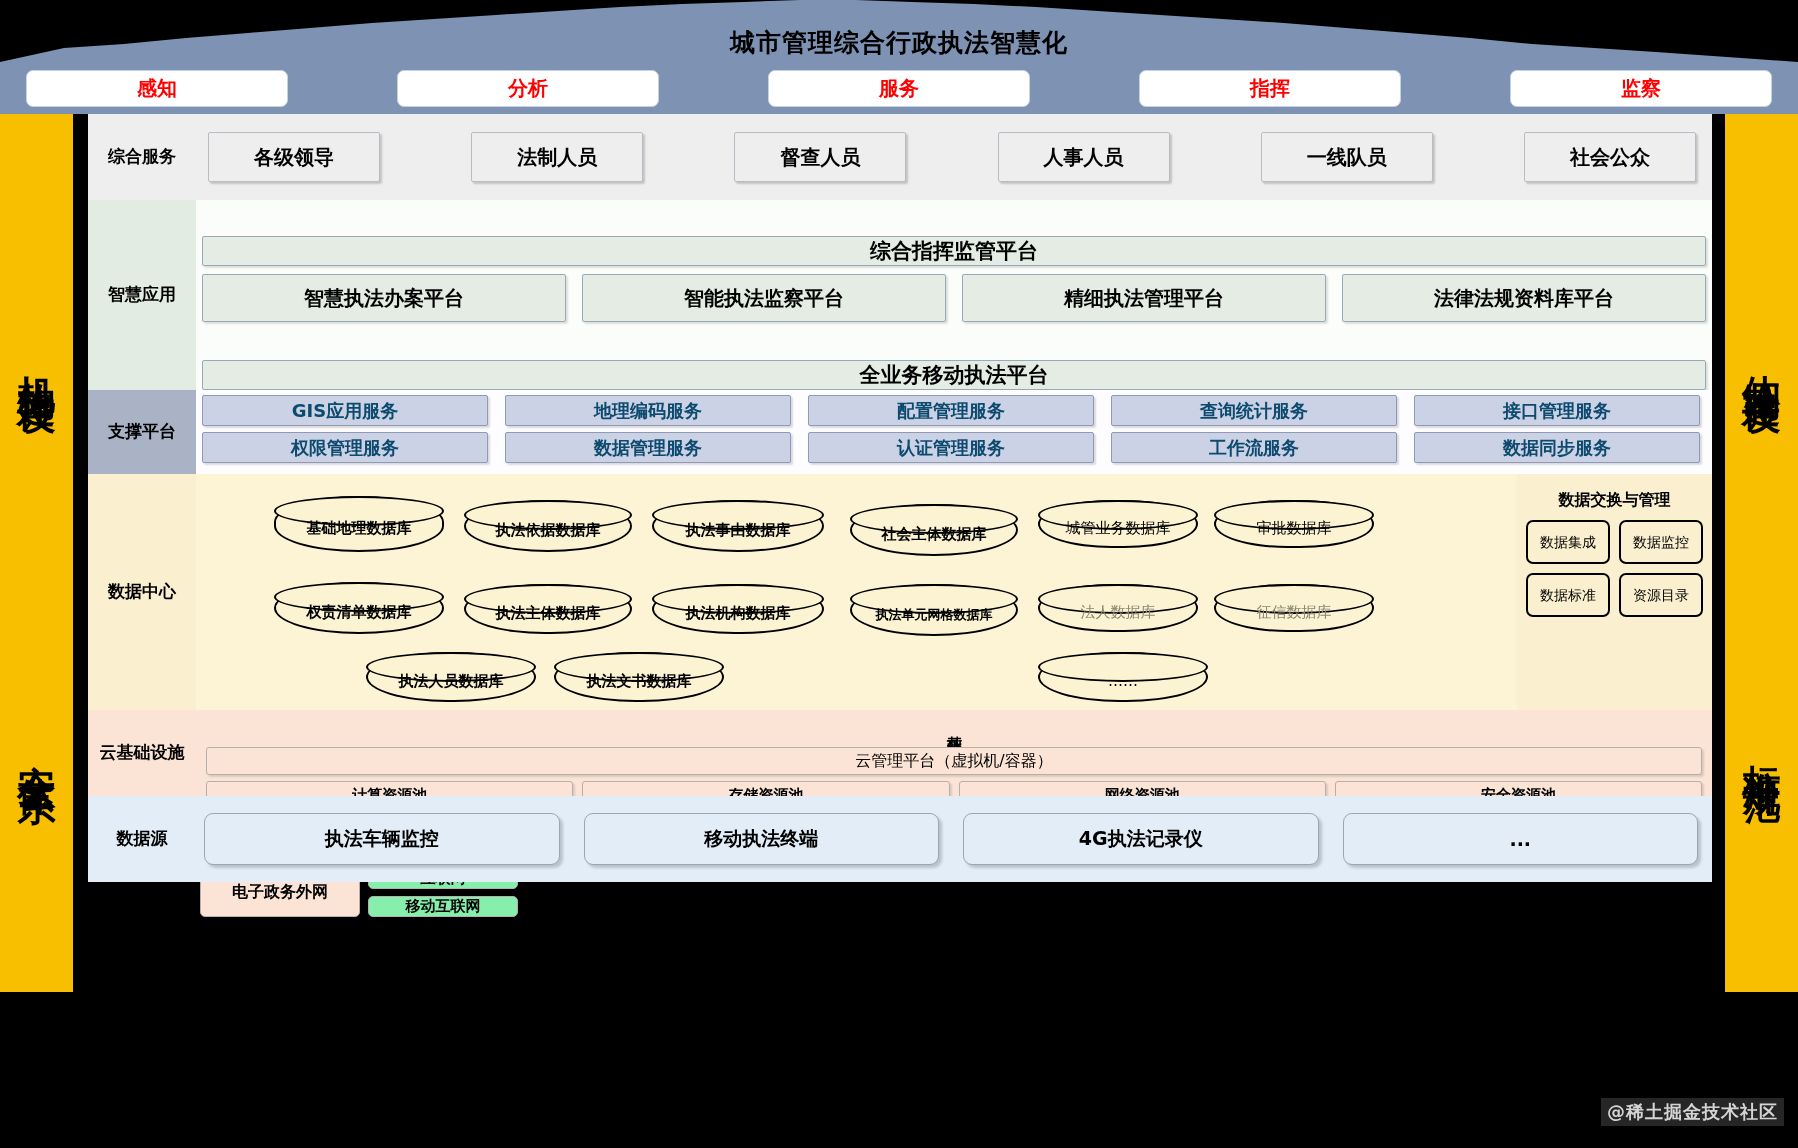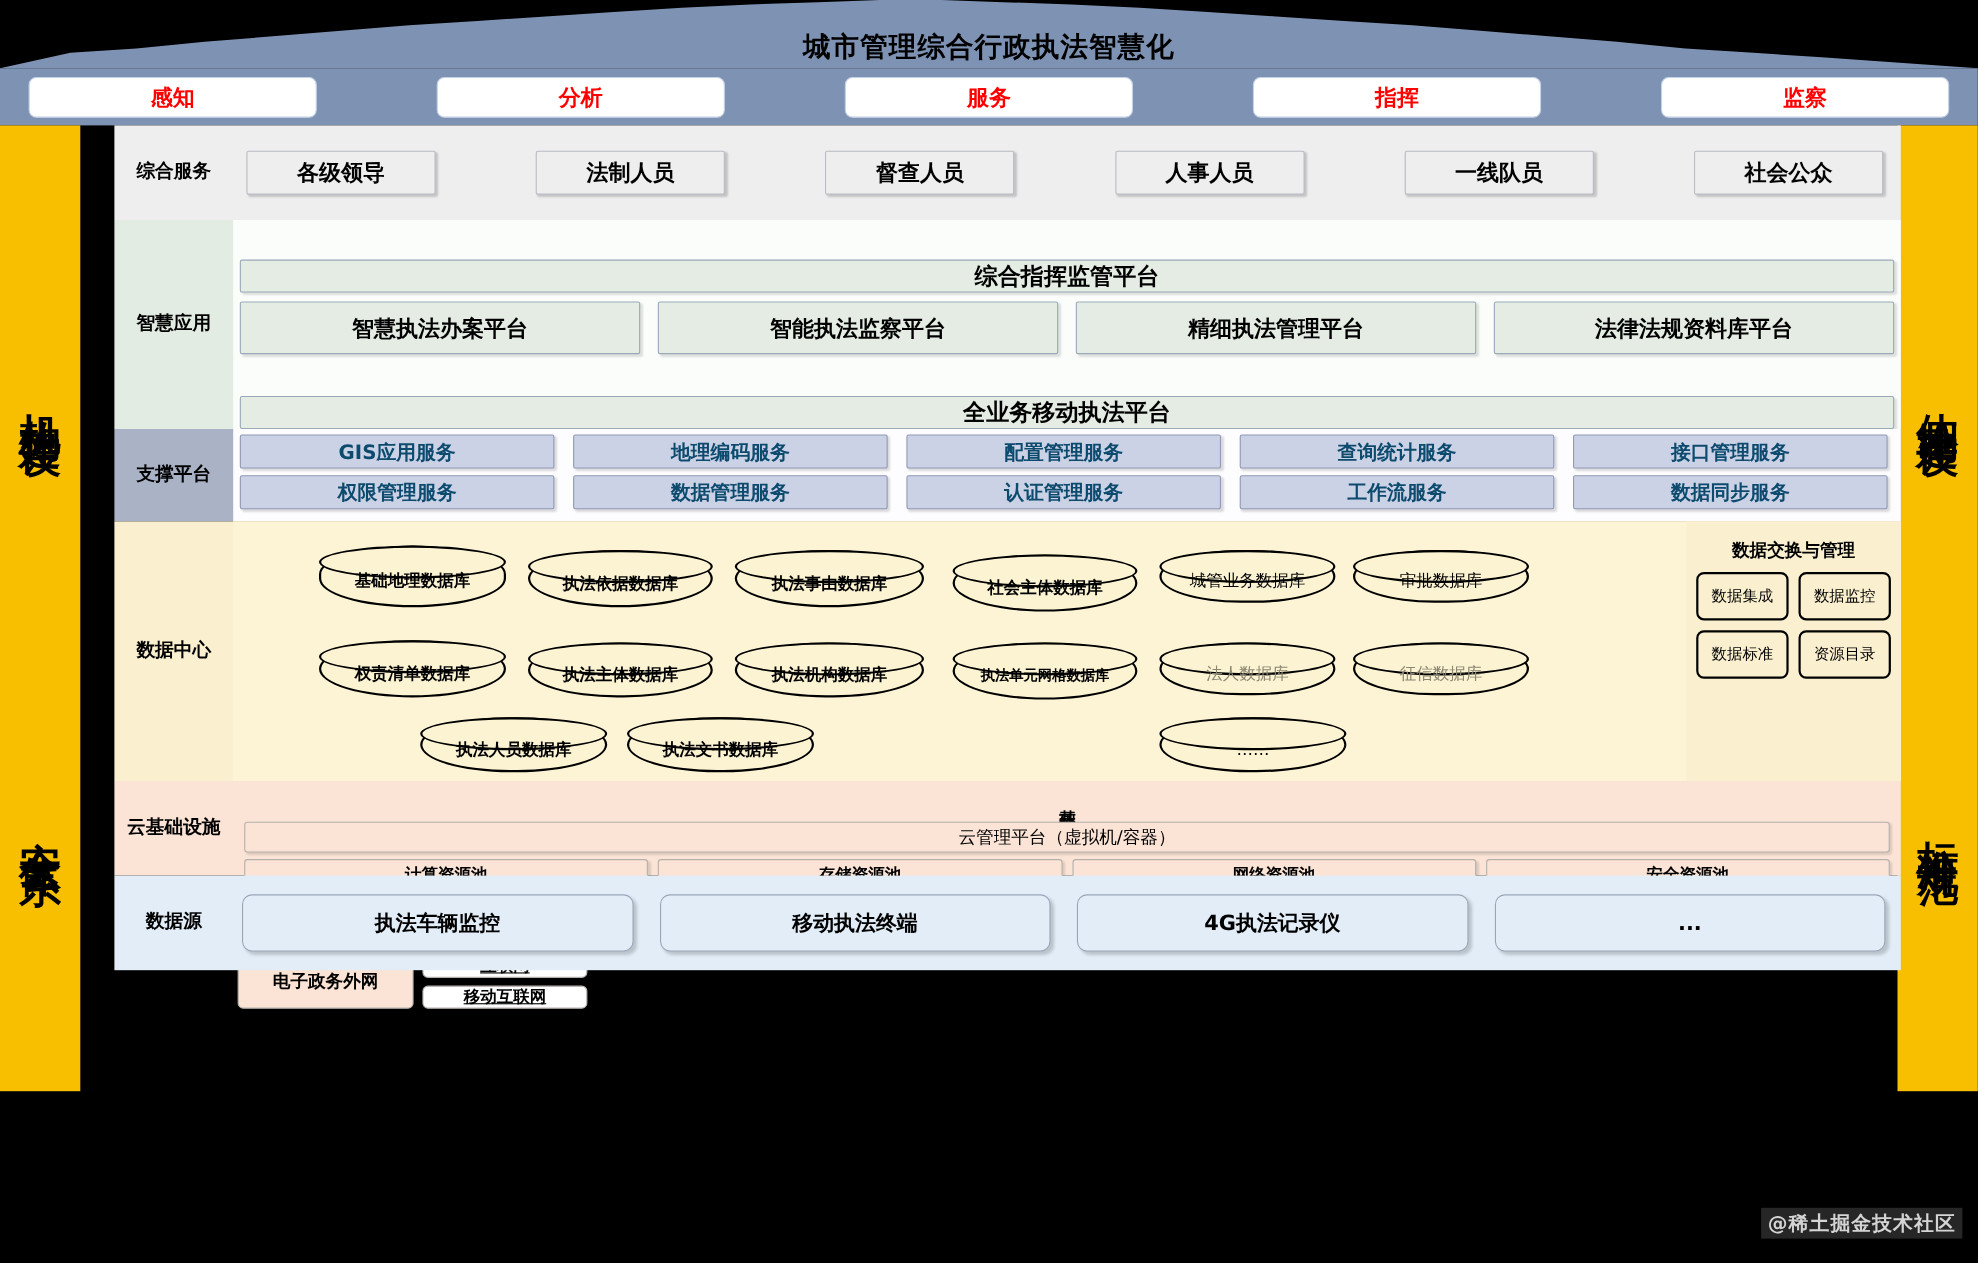--- a/index.html
+++ b/index.html
@@ -43,36 +43,36 @@
   }
   .side-left { left: 0; }
   .side-right { left: 1725px; }
   .side-text {
     writing-mode: vertical-rl; text-orientation: upright;
     font-size: 38px; font-weight: bold; color: #000;
     letter-spacing: 7px; line-height: 1;
   }
 
   
-  .main { position: absolute; left: 104px; top: 114px; width: 1624px; height: 878px; }
+  .main { position: absolute; left: 88px; top: 114px; width: 1624px; height: 878px; }
 
   .band { display: flex; width: 100%; position: relative; }
   .band-label {
     flex: 0 0 108px; display: flex; align-items: center; justify-content: center;
     text-align: center; font-size: 17px; font-weight: bold; color: #000;
     line-height: 1.25; padding: 0 4px;
   }
   .band-body { flex: 1; display: flex; flex-direction: column; }
 
   
   .row-service { background: #eeeeee; height: 86px; }
   .svc-row { display: flex; align-items: center; justify-content: space-between;
              height: 100%; padding: 0 16px 0 12px; }
   .svc-box {
-    width: 172px; height: 40px; background: #eeeeee;
+    width: 172px; height: 50px; background: #eeeeee;
     border: 1px solid #b8bcc4; border-radius: 2px;
     box-shadow: 2px 2px 2px rgba(0,0,0,0.18);
     display: flex; align-items: center; justify-content: center;
     font-size: 20px; font-weight: bold; color: #000;
   }
 
   
   .row-app { background: #e3ece3; height: 190px; }
   .app-wide {
     height: 50px; background: #e4ece4; border: 1px solid #9aa9b8; border-radius: 2px;
@@ -162,25 +162,24 @@
   }
   .net-group { display: flex; gap: 8px; align-items: stretch; padding: 2px 0; }
   .net-big {
     width: 160px; background: #fbe4d5; border: 1px solid #b6b0ad; border-radius: 5px;
     display: flex; align-items: center; justify-content: center;
     font-size: 16px; font-weight: bold; color: #000;
     box-shadow: 2px 2px 2px rgba(0,0,0,0.12);
   }
   .net-stack { display: flex; flex-direction: column; gap: 7px; width: 150px; }
   .net-small {
-    flex: 1; background: #ffffff; border: 1px solid #b6b0ad; border-radius: 5px;
+    flex: 1; background: #86efac; border: 1px solid #b6b0ad; border-radius: 5px;
     display: flex; align-items: center; justify-content: center;
     font-size: 15px; font-weight: bold; color: #000;
     box-shadow: 2px 2px 2px rgba(0,0,0,0.12);
-    text-decoration: underline;
   }
   .tail-labels { display: flex; gap: 34px; padding: 0 30px 0 26px; align-items: center; }
 
   
   .row-source { background: #e2edf7; height: 86px; }
   .src-row { display: flex; align-items: center; justify-content: space-between;
              height: 100%; padding: 0 14px 0 8px; gap: 24px; }
   .src-box {
     flex: 1; height: 52px; background: #e2edf7; border: 1px solid #9aa6b8;
     border-radius: 9px;

